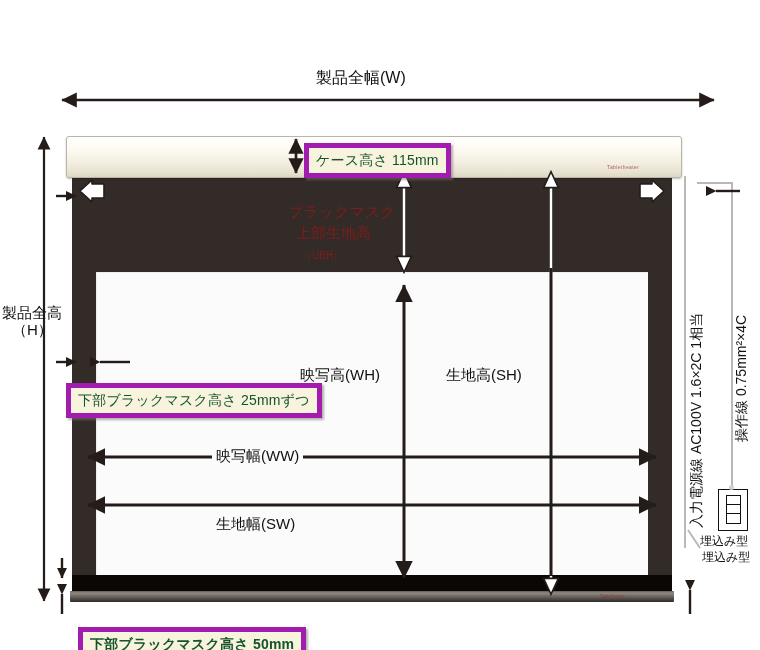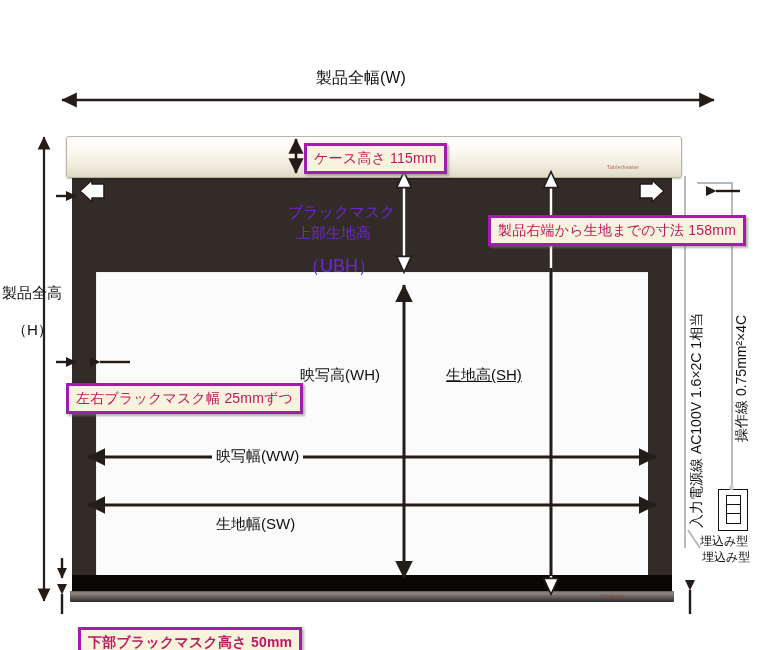--- a/index.html
+++ b/index.html
@@ -10,37 +10,37 @@
   }
   #stage{position:relative;width:760px;height:650px;}
 
   
   .abs{position:absolute;}
 
   
   .callout{
     position:absolute;
     background:#f7f3dc;
-    border:3px solid #a21caf;
-    color:#be185d;
+    border:5px solid #a21caf;
+    color:#14532d;
     font-size:14px;
     line-height:1;
     padding:5px 7px 6px 7px;
     white-space:nowrap;
     box-shadow:2px 2px 2px rgba(120,120,110,.55);
     letter-spacing:.2px;
     z-index:60;
   }
 
   
   .plain{
     position:absolute;color:#111;font-size:15px;white-space:nowrap;
     line-height:1.22;z-index:55;
   }
-  .plain.white{color:#6d28d9;}
+  .plain.white{color:#7f1d1d;}
   .plain.center{text-align:center;}
   .plain.small{font-size:12px;}
 
   
   .vert{
     position:absolute;white-space:nowrap;color:#111;font-size:14px;
     transform-origin:0 0;transform:rotate(-90deg);z-index:55;
   }
 
   
@@ -171,45 +171,44 @@
 
   <svg class="abs" style="left:0;top:0;width:760px;height:650px;z-index:52;pointer-events:none;" viewBox="0 0 760 650">
 
     <path d="M104,189 L104,184 L92,184 L92,180 L80,191 L92,202 L92,198 L104,198 z" fill="#ffffff" stroke="#241c18" stroke-width="1.6" stroke-linejoin="round"></path>
 
     <path d="M640,184 L652,184 L652,180 L664,191 L652,202 L652,198 L640,198 z" fill="#ffffff" stroke="#241c18" stroke-width="1.6" stroke-linejoin="round"></path>
   </svg>
 
   <div class="plain" style="left:316px;top:68px;font-size:16px;">製品全幅(W)</div>
 
-  <div class="plain" style="left:2px;top:284px;font-size:15px;">製品全高</div>
+  <div class="plain" style="left:2px;top:304px;font-size:15px;">製品全高</div>
   <div class="plain" style="left:12px;top:321px;font-size:15px;">（H）</div>
 
   <div class="plain white center" style="left:288px;top:203px;font-size:15px;">ブラックマスク</div>
   <div class="plain white center" style="left:296px;top:224px;font-size:15px;">上部生地高</div>
-  <div class="plain white center" style="left:302px;top:256px;font-size:18px;">（UBH）</div>
+  <div class="plain white center" style="left:302px;top:250px;font-size:10px;">（UBH）</div>
 
   <div class="plain" style="left:297px;top:366px;font-size:15px;background:#fbfbfb;padding:0 3px;">映写高(WH)</div>
 
-  <div class="plain" style="left:443px;top:366px;font-size:15px;background:#fbfbfb;padding:0 3px;text-decoration:underline;">生地高(SH)</div>
+  <div class="plain" style="left:443px;top:366px;font-size:15px;background:#fbfbfb;padding:0 3px;">生地高(SH)</div>
 
   <div class="plain" style="left:212px;top:447px;font-size:15px;background:#fbfbfb;padding:0 4px;">映写幅(WW)</div>
 
   <div class="plain" style="left:212px;top:515px;font-size:15px;background:#fbfbfb;padding:0 4px;">生地幅(SW)</div>
 
   <div class="vert" style="left:688px;top:528px;font-size:14px;">入力電源線 AC100V 1.6×2C 1相当</div>
 
   <div class="vert" style="left:733px;top:442px;font-size:14px;">操作線 0.75mm²×4C</div>
 
   <div class="plain center small" style="left:700px;top:534px;font-size:12px;">埋込み型</div>
   <div class="plain center small" style="left:702px;top:550px;font-size:12px;">埋込み型</div>
 
   <div class="callout" style="left:304px;top:143px;">ケース高さ 115mm</div>
 
 
-  <div class="callout" style="left:488px;top:215px;">製品右端から生地までの寸法 158mm</div>
-
-  <div class="callout" style="left:66px;top:383px;">左右ブラックマスク幅 25mmずつ</div>
+
+  <div class="callout" style="left:66px;top:383px;">下部ブラックマスク高さ 25mmずつ</div>
 
   <div class="callout" style="left:78px;top:627px;font-weight:bold;">下部ブラックマスク高さ 50mm</div>
 
 
 </div>
 
 </body></html>

